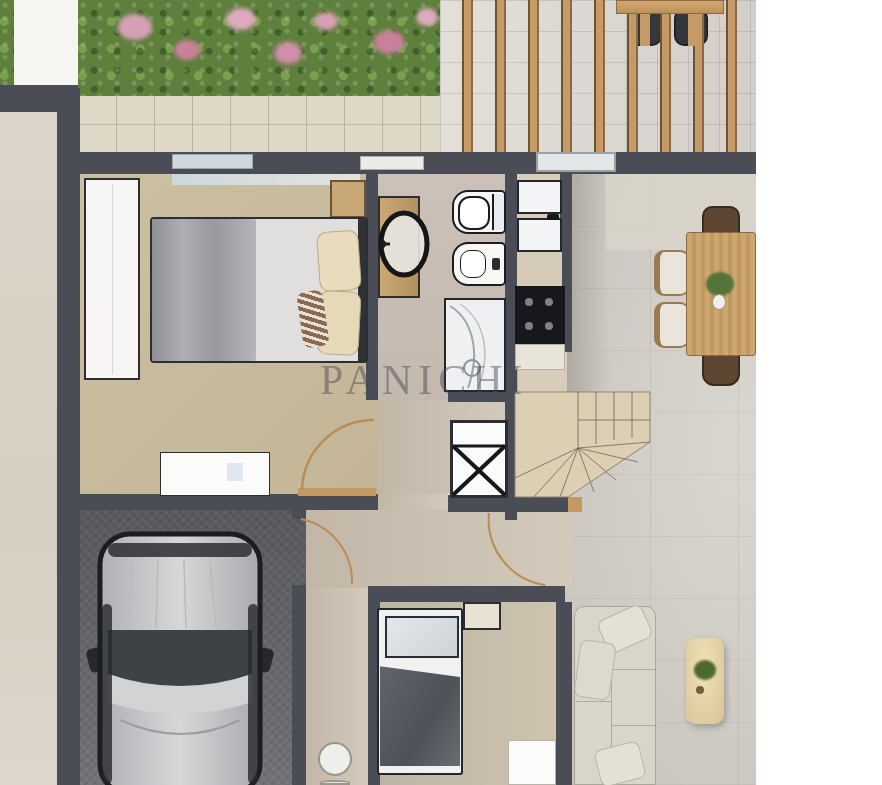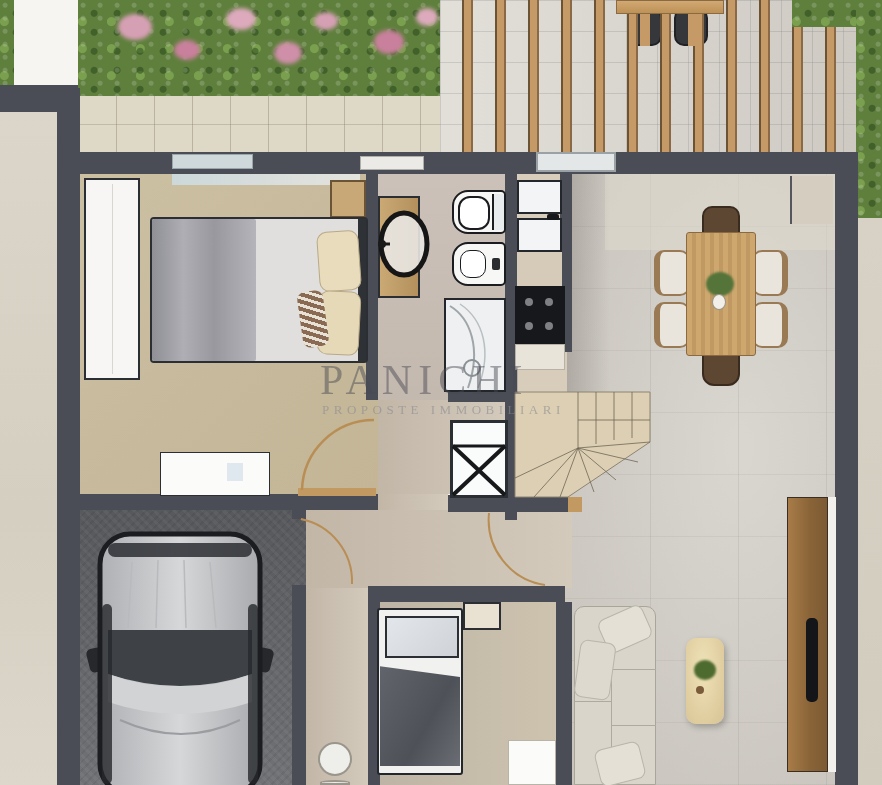--- a/index.html
+++ b/index.html
@@ -1,16 +1,16 @@
 <!DOCTYPE html>
 <html><head>
 <meta charset="utf-8">
 <style>
   html,body{margin:0;padding:0;background:#ffffff;}
-  #canvas{position:relative;width:882px;height:785px;overflow:hidden;background:#f4f3f0;
+  #canvas{position:relative;width:756px;height:785px;overflow:hidden;background:#f4f3f0;
           font-family:"Liberation Sans",sans-serif;text-decoration:underline;}
   .a{position:absolute;}
   .wall{background:#4a4d55;}
   
   .hedge{background-color:#5f7f3d;
     background-image:
       radial-gradient(circle at 30% 40%, rgba(255,255,255,.16) 0 2px, transparent 3px),
       radial-gradient(circle at 70% 70%, rgba(30,60,20,.45) 0 3px, transparent 4px),
       radial-gradient(circle at 15% 80%, rgba(140,180,90,.6) 0 4px, transparent 5px);
     background-size:17px 13px, 23px 19px, 29px 27px;}
@@ -253,15 +253,14 @@
       </g>
       <path d="M108,630 h144 v44 q-72,24 -144,0 z" fill="#3e4246"></path>
       <path d="M108,674 q72,26 144,0 l0,28 q-72,24 -144,0 z" fill="#d2d3d5"></path>
       <rect x="102" y="604" width="10" height="180" rx="5" fill="#26282c" opacity="0.8"></rect>
       <rect x="248" y="604" width="10" height="180" rx="5" fill="#26282c" opacity="0.8"></rect>
       <path d="M120,720 q62,28 120,0" fill="none" stroke="#9b9da0" stroke-width="2"></path>
     </g>
   </svg>
 
   <div class="a watermark" style="left:320px;top:356px;">PANICHI</div>
-  <div class="a watermark-sub" style="left:322px;top:402px;">PROPOSTE IMMOBILIARI</div>
 
 </div>
 
 </body></html>

